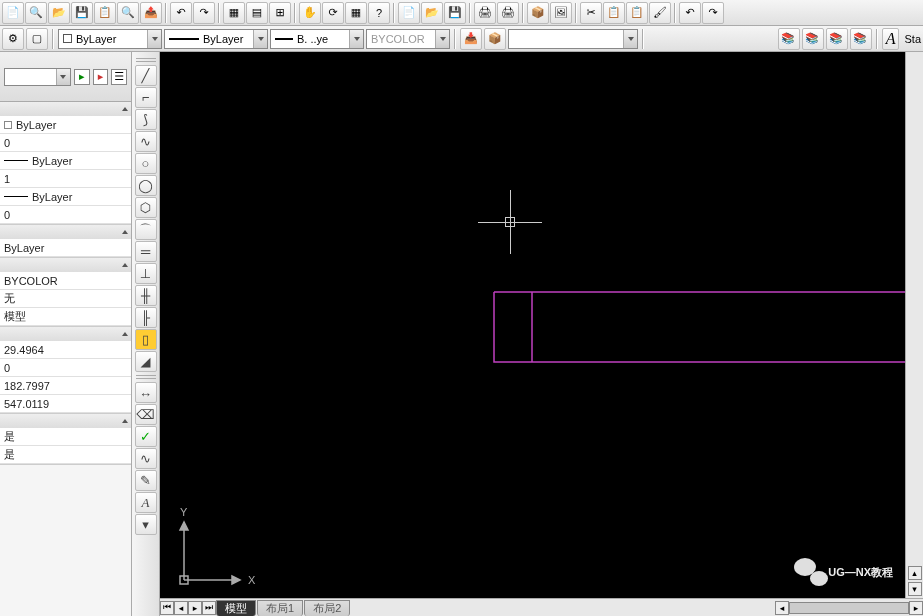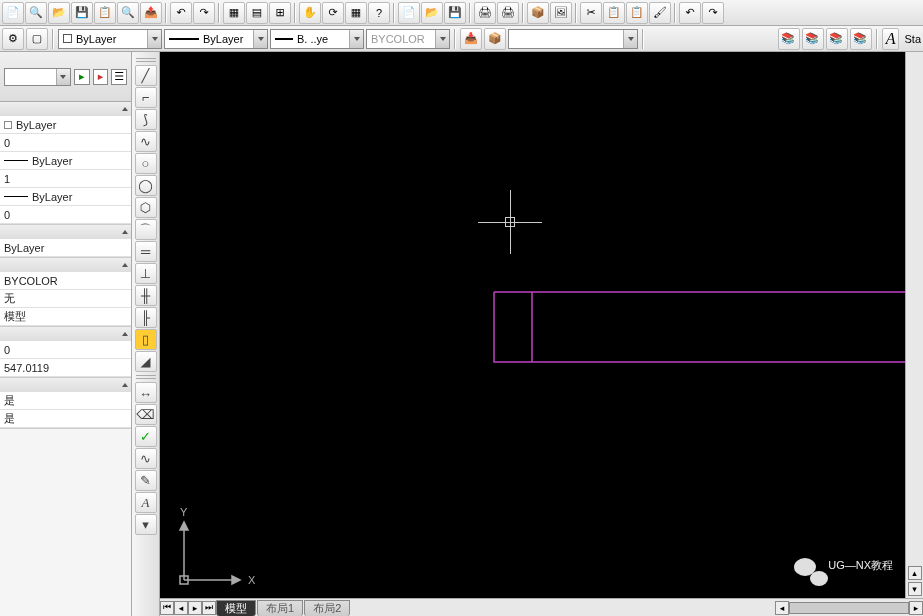--- a/index.html
+++ b/index.html
@@ -57,21 +57,21 @@
 .tab { height: 16px; padding: 0 8px; background: linear-gradient(#ddd,#ccc); border: 1px solid #888; border-bottom: none; border-radius: 0 0 3px 3px; margin-right: 1px; color:#555; display:flex; align-items:center;}
 .tab.active { background: #333; color: #fff; }
 .nav-btn { width: 14px; height: 14px; border: 1px solid #888; background: #eee; display: flex; align-items: center; justify-content: center; font-size: 9px; }
 .vscroll { position: absolute; right: 0; top: 0; bottom: 18px; width: 18px; background: #e8e8e8; border-left: 1px solid #aaa; display: flex; flex-direction: column; align-items: center; justify-content: flex-end; padding-bottom: 2px; gap: 2px; }
 
 
 .cad-shape { position: absolute; left: 332px; top: 238px; }
 .cad-shape svg { display: block; }
 
 
-.watermark { position: absolute; right: 30px; bottom: 30px; display: flex; color: #eee; font-size: 18px; font-weight: 400; pointer-events: none; }
+.watermark { position: absolute; right: 30px; bottom: 30px; display: flex; align-items: center; color: #eee; font-size: 18px; font-weight: 700; pointer-events: none; }
 .wechat { width: 34px; height: 28px; position: relative; }
 .wechat .b1 { position: absolute; width: 22px; height: 18px; background: #dfdfdf; border-radius: 50%; left: 0; top: 0; }
 .wechat .b2 { position: absolute; width: 18px; height: 15px; background: #dfdfdf; border-radius: 50%; right: 0; bottom: 0; }
 .caret-sm { width: 0; height: 0; border-left: 3px solid transparent; border-right: 3px solid transparent; border-top: 4px solid #555; }
 </style>
 </head>
 <body>
 
 <div class="toolbar1">
   <div class="tb-btn">📄</div>
@@ -223,21 +223,27 @@
           </div>
           <div class="prop-row">
             <span>模型</span>
           </div>
         </div>
         <div class="prop-group">
           <div class="prop-group-hdr">
             <div class="caret-sm" style="transform:rotate(180deg)"></div>
           </div>
           <div class="prop-row">
+            <span>29.4964</span>
+          </div>
+          <div class="prop-row">
             <span>0</span>
+          </div>
+          <div class="prop-row">
+            <span>182.7997</span>
           </div>
           <div class="prop-row">
             <span>547.0119</span>
           </div>
         </div>
         <div class="prop-group">
           <div class="prop-group-hdr">
             <div class="caret-sm" style="transform:rotate(180deg)"></div>
           </div>
           <div class="prop-row">

